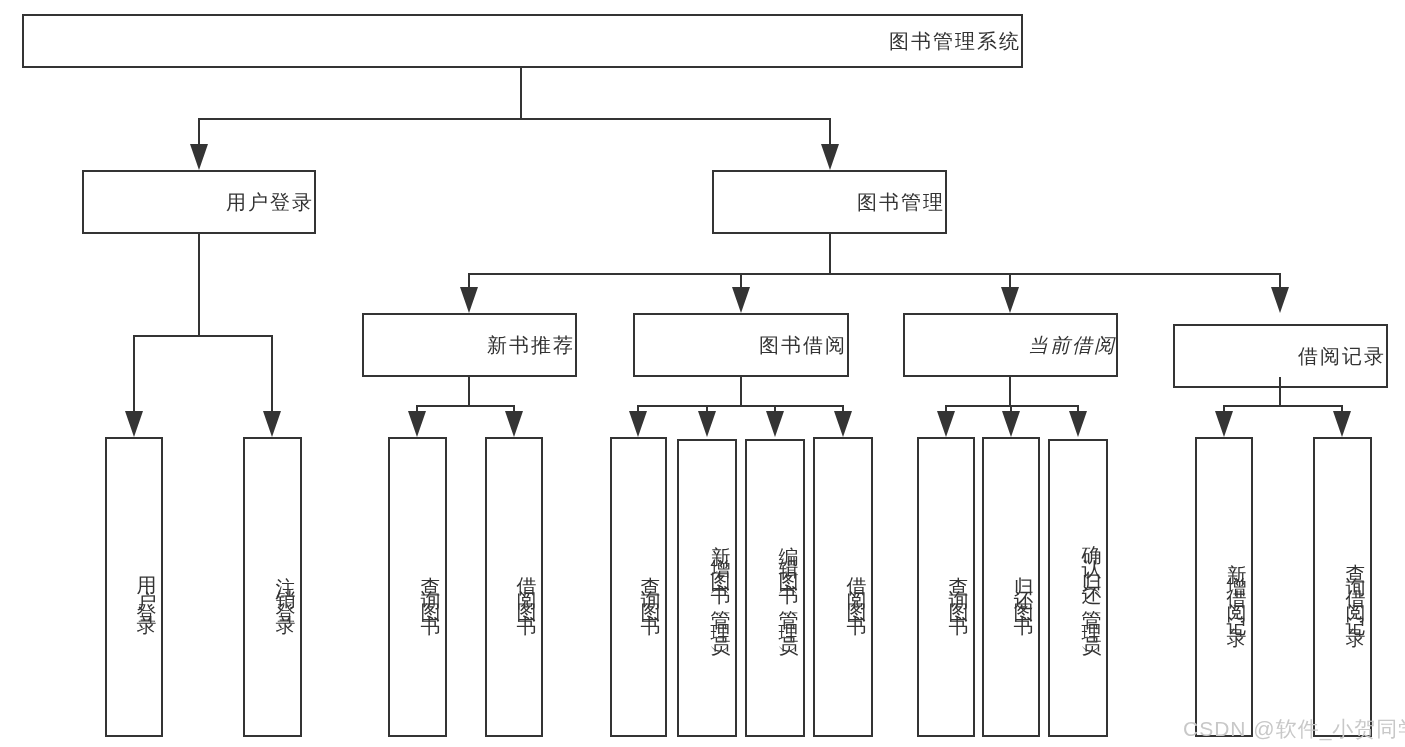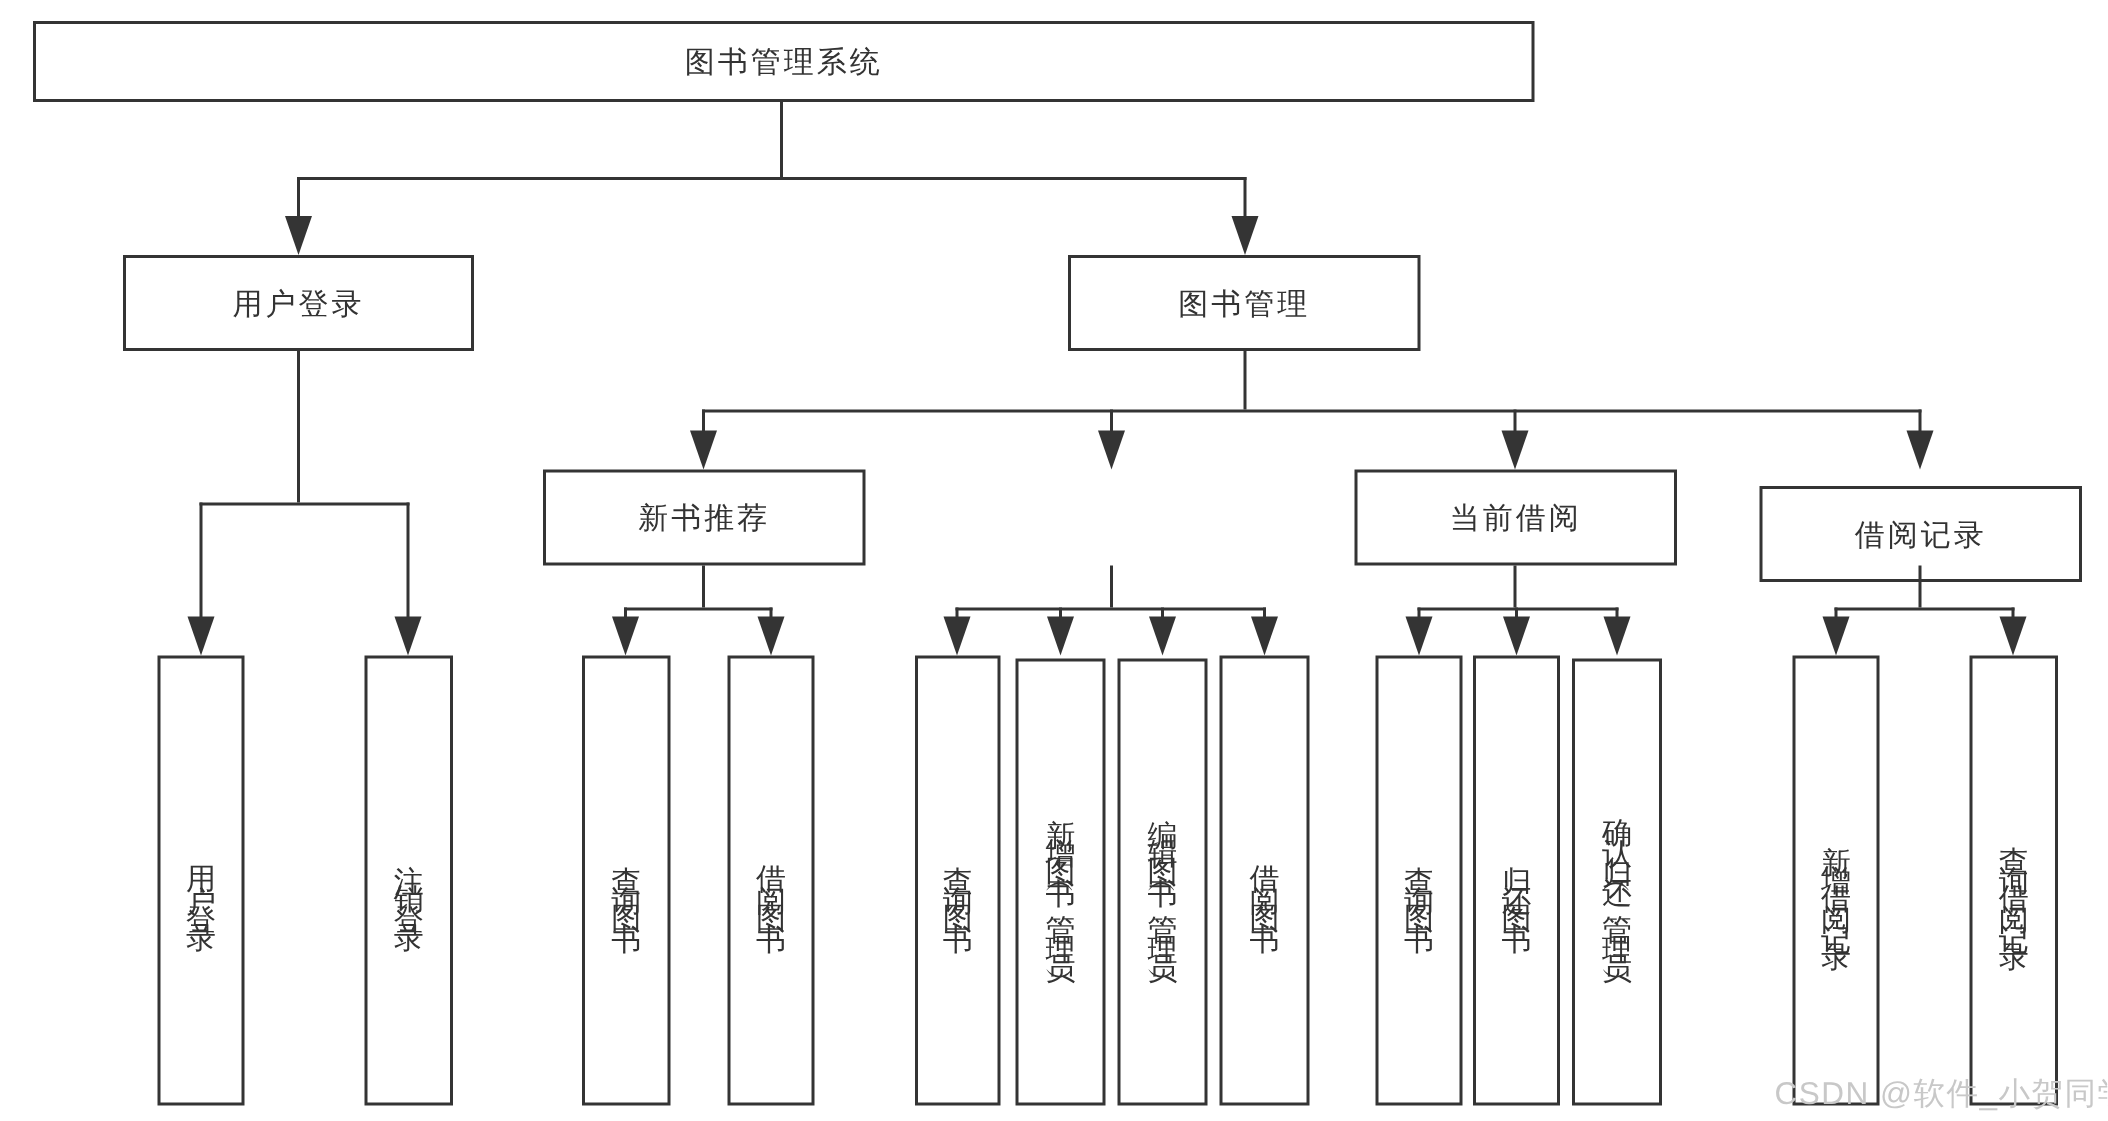--- a/index.html
+++ b/index.html
@@ -11,21 +11,21 @@
     color:#333333;
     overflow:hidden;
   }
   .box{
     position:absolute;
     box-sizing:border-box;
     border:2px solid #343434;
     background:#ffffff;
     display:flex;
     align-items:center;
-    justify-content:center;
+    justify-content:flex-end;
   }
   .lbl{
     font-size:20px;
     letter-spacing:2px;
     color:#333333;
     white-space:nowrap;
   }
   .vtxt{
     writing-mode:vertical-rl;
     text-orientation:mixed;
@@ -65,22 +65,25 @@
   </div>
 
   <div class="box" style="left:362px;top:313px;width:215px;height:64px;">
     <span class="lbl">新书推荐</span>
   </div>
 
   <div class="box" style="left:712px;top:170px;width:235px;height:64px;">
     <span class="lbl">图书管理</span>
   </div>
 
+  <div class="box" style="left:633px;top:313px;width:216px;height:64px;">
+    <span class="lbl">图书借阅</span>
+  </div>
 
-  <div class="box" style="left:903px;top:313px;width:215px;height:64px;">
+  <div class="box" style="left:903px;top:313px;width:215px;height:64px;font-style:italic;">
     <span class="lbl">当前借阅</span>
   </div>
 
   <div class="box" style="left:1173px;top:324px;width:215px;height:64px;">
     <span class="lbl">借阅记录</span>
   </div>
 
   <div class="box" style="left:105px;top:437px;width:58px;height:300px;">
     <span class="vtxt">用户登录</span>
   </div>

